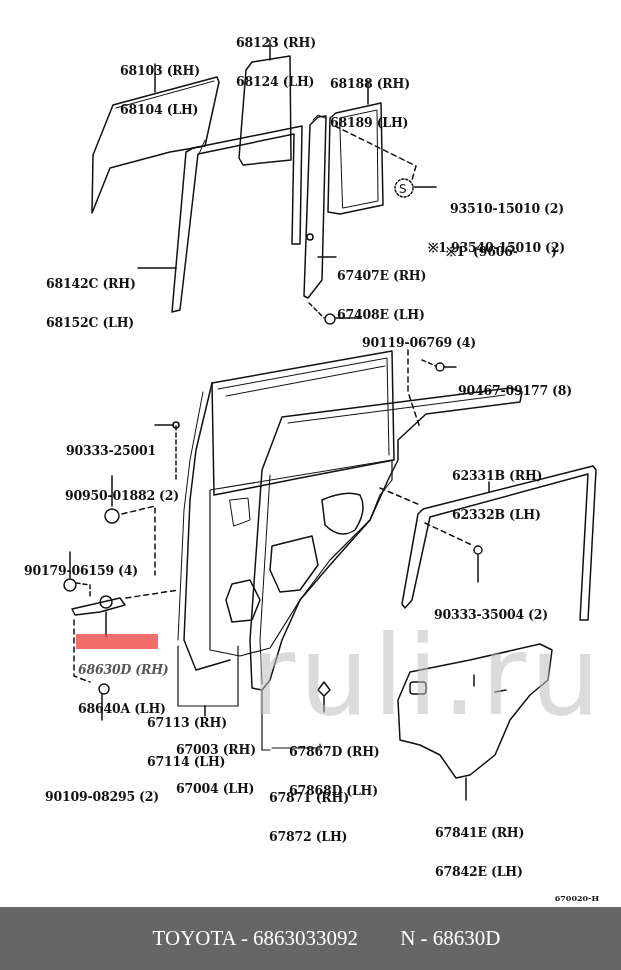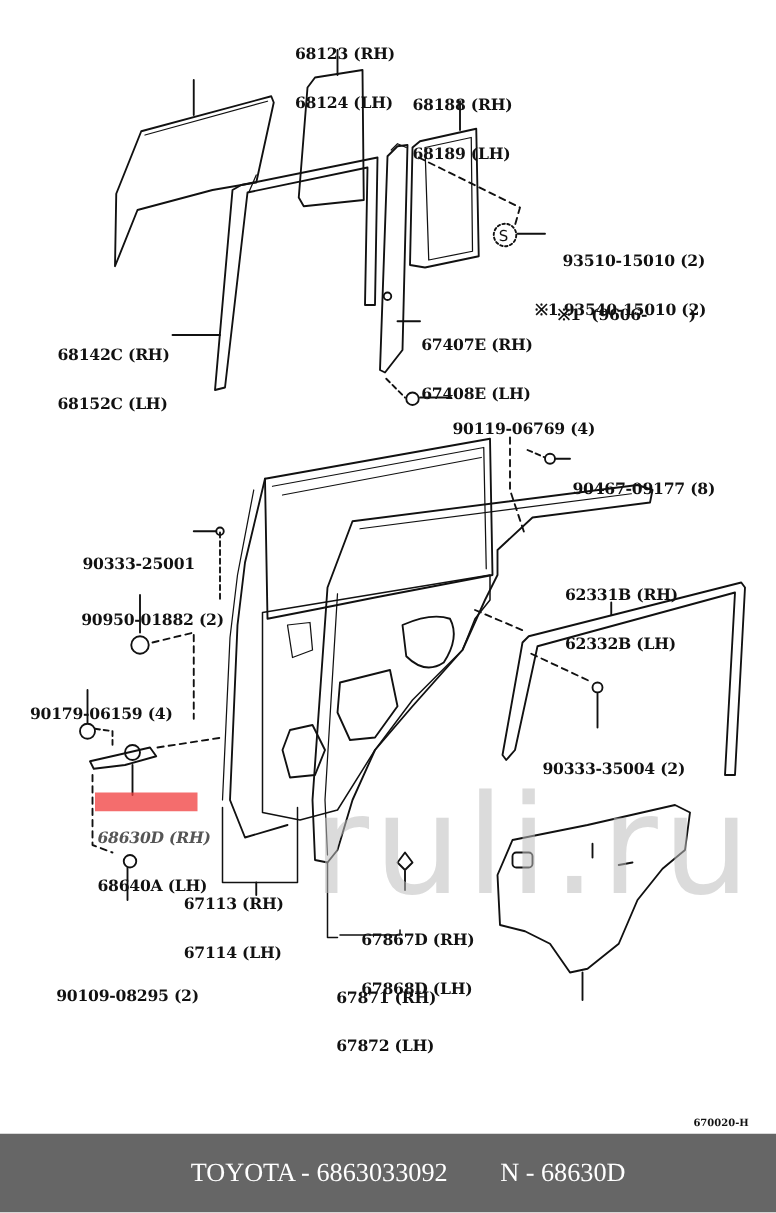--- a/index.html
+++ b/index.html
@@ -123,20 +123,24 @@
       <line x1="102" y1="694" x2="102" y2="720"></line>
       <path d="M178 646 L178 706 L238 706 L238 646" stroke-width="1.2"></path>
       <line x1="205" y1="706" x2="205" y2="716"></line>
     </g>
   </svg>
 
   <div class="watermark" style="left:250px; top:612px;text-align:right;">ruli.ru</div>
 
   <div class="hl" style="left:76px; top:634px; width:82px; height:15px;"></div>
 
+  <div class="lbl" style="left:120px; top:38px;">
+    <span class="ln">68103 (RH)</span>
+    <span class="ln">68104 (LH)</span>
+  </div>
   <div class="lbl" style="left:236px; top:10px;">
     <span class="ln">68123 (RH)</span>
     <span class="ln">68124 (LH)</span>
   </div>
   <div class="lbl" style="left:330px; top:51px;">
     <span class="ln">68188 (RH)</span>
     <span class="ln">68189 (LH)</span>
   </div>
   <div class="lbl" style="left:428px; top:176px;">
     <span class="ln" style="padding-left:22px;">93510-15010 (2)</span>
@@ -179,27 +183,35 @@
     <span class="ln" style="color:#555;font-style:italic;">68630D (RH)</span>
     <span class="ln">68640A (LH)</span>
   </div>
   <div class="lbl" style="left:147px; top:690px;">
     <span class="ln">67113 (RH)</span>
     <span class="ln">67114 (LH)</span>
   </div>
   <div class="lbl" style="left:45px; top:764px;">
     <span class="ln">90109-08295 (2)</span>
   </div>
+  <div class="lbl" style="left:176px; top:717px;">
+    <span class="ln">67003 (RH)</span>
+    <span class="ln">67004 (LH)</span>
+  </div>
   <div class="lbl" style="left:289px; top:719px;">
     <span class="ln">67867D (RH)</span>
     <span class="ln">67868D (LH)</span>
   </div>
   <div class="lbl" style="left:269px; top:765px;">
     <span class="ln">67871 (RH)</span>
     <span class="ln">67872 (LH)</span>
+  </div>
+  <div class="lbl" style="left:435px; top:800px;">
+    <span class="ln">67841E (RH)</span>
+    <span class="ln">67842E (LH)</span>
   </div>
 
   <div class="code">670020-H</div>
 </div>
 
 <div id="footer">
   <span>TOYOTA - 6863033092</span>
   <span class="sep"></span>
   <span>N - 68630D</span>
 </div>

